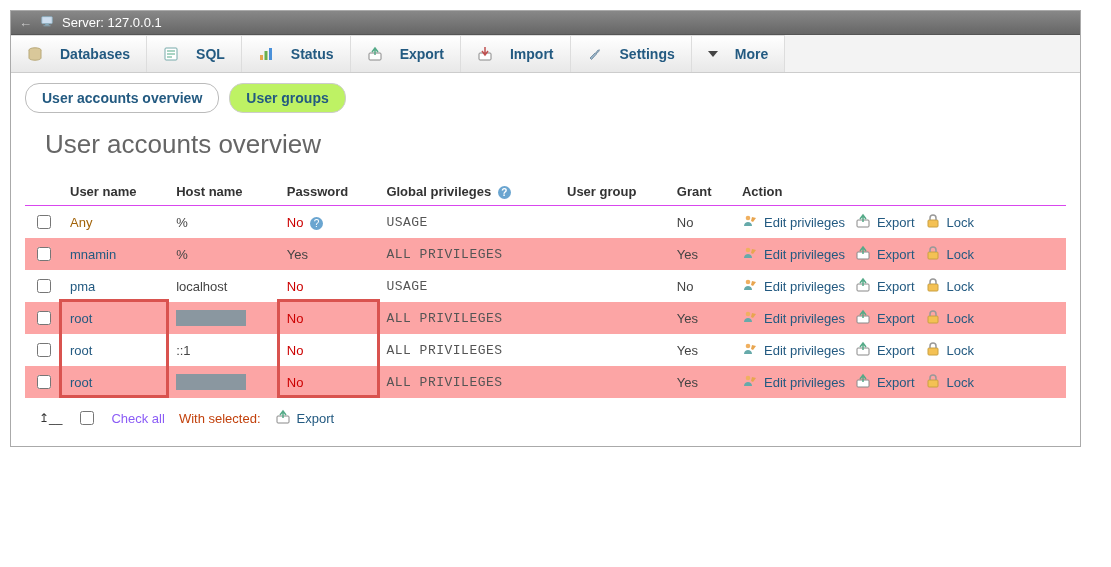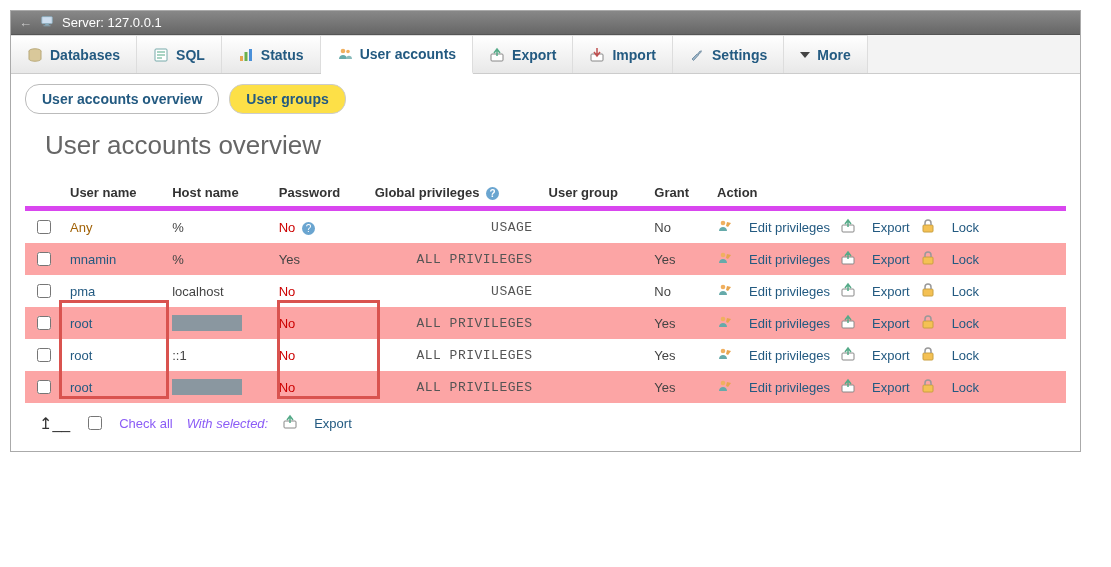--- a/index.html
+++ b/index.html
@@ -28,21 +28,21 @@
   .titlebar .back-arrow { color: #ccc; cursor: pointer; }
   .nav-tabs {
     display: flex;
     background: #f3f3f3;
     border-bottom: 1px solid #ccc;
   }
   .nav-tab {
     padding: 10px 16px;
     display: flex;
     align-items: center;
-    gap: 7px;
+    gap: 17px;
     color: #235a81;
     font-weight: bold;
     cursor: pointer;
     border-right: 1px solid #ddd;
     border-top: 1px solid #ddd;
     background: linear-gradient(#fff, #e8e8e8);
     font-size: 14px;
     justify-content: flex-end;
   }
   .nav-tab.active {
@@ -61,21 +61,21 @@
     gap: 10px;
     margin-bottom: 16px;
   }
   .subtab {
     border: 1px solid #ccc;
     border-radius: 14px;
     padding: 6px 16px;
     color: #235a81;
     font-weight: bold;
     cursor: pointer;
-    background: #fde047;
+    background: #bef264;
     font-size: 14px;
   }
   .subtab.active {
     border-color: #bbb;
     background: #fff;
   }
   h2.page-title {
     font-weight: normal;
     font-size: 26px;
     color: #666;
@@ -84,50 +84,50 @@
   table.users {
     width: 100%;
     border-collapse: collapse;
   }
   table.users th {
     text-align: left;
     font-weight: bold;
     color: #333;
     padding: 6px 8px;
     font-size: 13px;
-    border-bottom: 5px solid #d946ef;
+    border-bottom: 1px solid #d946ef;
   }
   table.users td {
     padding: 6px 8px;
     vertical-align: middle;
   }
   table.users tbody tr.odd { background: #fff; }
   table.users tbody tr.even { background: #fca5a5; }
   .username-link { color: #235a81; cursor: pointer; }
   .username-any { color: #a16207; }
   .pw-no { color: #cc0000; }
-  .priv-code { font-family: "Courier New", monospace; font-size: 13px; color: #555; letter-spacing: 0.5px; text-align: right;}
+  .priv-code { font-family: "Courier New", monospace; font-size: 13px; color: #555; letter-spacing: 0.5px;}
   .action-link {
     color: #235a81;
     cursor: pointer;
     display: inline-flex;
     align-items: center;
-    gap: 16px;
+    gap: 6px;
     margin-right: 10px;
   }
   .footer-row {
     display: flex;
     align-items: center;
     gap: 14px;
     padding: 10px 4px 0 14px;
     font-size: 13px;
   }
-  .footer-row .arrow { font-size: 16px; color: #333; }
+  .footer-row .arrow { font-size: 12px; color: #333; }
   .check-all-label { color: #8b5cf6; cursor: pointer; }
-  .with-selected { color: #8b5cf6; font-style: italic; }
+  .with-selected { color: #c2410c; }
   
   .hl-box {
     position: absolute;
     border: 3px solid #d9534f;
     pointer-events: none;
     z-index: 50;
   }
   .table-wrap { position: relative; }
   .redacted {
     display: inline-block;
@@ -185,31 +185,20 @@
     </div>
     <div class="nav-tab">
       <span class="icon">
           <svg width="16" height="16">
             <rect x="2" y="9" width="3" height="5" fill="#e8a54f"></rect>
             <rect x="6.5" y="5" width="3" height="9" fill="#6ab04c"></rect>
             <rect x="11" y="2" width="3" height="12" fill="#4a90d9"></rect>
           </svg>
         </span>
       <span>Status</span>
-    </div>
-    <div class="nav-tab active">
-      <span class="icon">
-          <svg width="16" height="16">
-            <circle cx="6" cy="5" r="2.3" fill="#f0b060"></circle>
-            <path d="M2 13c0-2.5 2-4 4-4s4 1.5 4 4" fill="#6aa"></path>
-            <circle cx="11" cy="5.5" r="1.8" fill="#f0b060"></circle>
-            <path d="M9 13c0-2 1.4-3.2 3-3.2s3 1.2 3 3.2" fill="#8bb"></path>
-          </svg>
-        </span>
-      <span>User accounts</span>
     </div>
     <div class="nav-tab">
       <span class="icon">
           <svg width="16" height="16">
             <rect x="2" y="7" width="12" height="7" rx="1" fill="#fff" stroke="#888"></rect>
             <path d="M8 2v7M5 6l3-4 3 4" fill="none" stroke="#5a8" stroke-width="1.5"></path>
           </svg>
         </span>
       <span>Export</span>
     </div>

